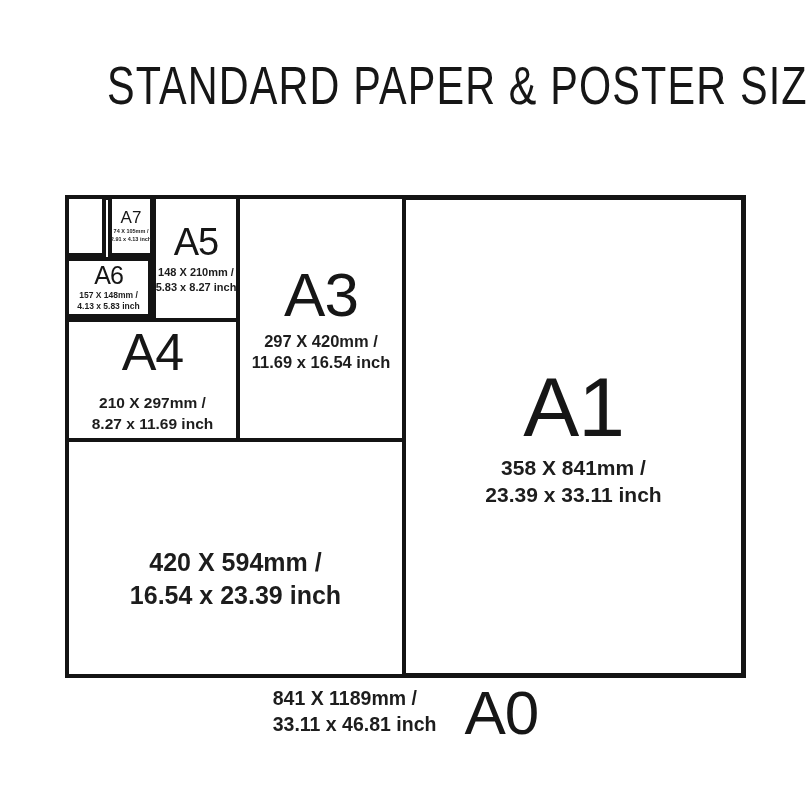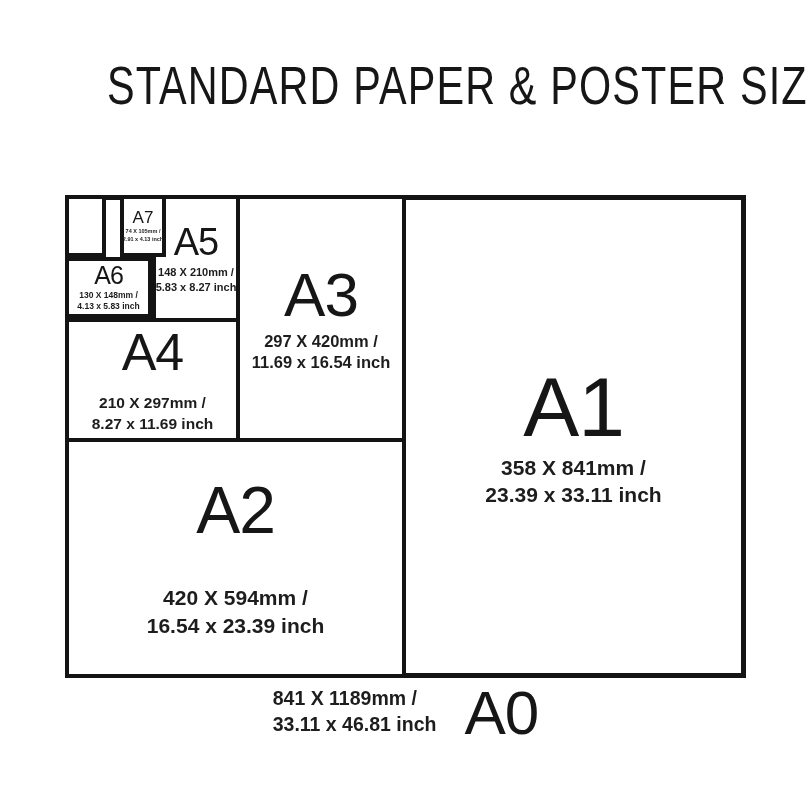--- a/index.html
+++ b/index.html
@@ -50,39 +50,39 @@
     align-items: center;
     justify-content: center;
     text-align: center;
   }
   .b-a0 { left: 65px;  top: 195px; width: 681px; height: 483px; border-width: 5px; background: transparent; }
   .b-a1 { left: 401px; top: 195px; width: 345px; height: 483px; border-width: 5px; }
   .b-a2 { left: 65px;  top: 438px; width: 341px; height: 240px; }
   .b-a3 { left: 236px; top: 195px; width: 170px; height: 247px; }
   .b-a4 { left: 65px;  top: 318px; width: 175px; height: 124px; gap: 10px; }
   .b-a5 { left: 152px; top: 195px; width: 88px;  height: 127px; }
-  .b-a7 { left: 120px; top: 195px; width: 46px;  height: 62px;  }
+  .b-a7 { left: 108px; top: 195px; width: 46px;  height: 62px;  }
   .b-a8 { left: 65px;  top: 195px; width: 41px;  height: 62px;  }
   .b-a6 { left: 65px;  top: 257px; width: 87px;  height: 61px;  }
 
   .lbl {
     font-weight: 400;
     line-height: 1.0;
     color: #161616;
     letter-spacing: -1px;
   }
   .dims {
     font-weight: 600;
     color: #1d1d1d;
     line-height: 1.3;
     margin-top: 5px;
     white-space: nowrap;
   }
   .l-a1 { font-size: 84px; }  .d-a1 { font-size: 21px; }
-  .l-a2 { font-size: 66px; }  .d-a2 { font-size: 21px; margin-top: 41px; }
+  .l-a2 { font-size: 66px; }  .d-a2 { font-size: 25px; margin-top: 41px; }
   .l-a3 { font-size: 62px; text-align: right; }  .d-a3 { font-size: 16.5px; }
   .l-a4 { font-size: 52px; }  .d-a4 { font-size: 15.5px; }
   .l-a5 { font-size: 38px; }  .d-a5 { font-size: 11px; margin-top: 4px; }
   .l-a6 { font-size: 25px; }  .d-a6 { font-size: 8.5px; margin-top: 2px; }
   .l-a7 { font-size: 17px; letter-spacing: 0; }
   .d-a7 { font-size: 5.5px; margin-top: 2px; line-height: 1.4; }
 
   
   .a0-caption {
     position: absolute;
@@ -110,21 +110,20 @@
 
   <div class="box b-a1">
     <div class="lbl l-a1">A1</div>
     <div class="dims d-a1">
       <div>358 X 841mm /</div>
       <div>23.39 x 33.11 inch</div>
     </div>
   </div>
 
   <div class="box b-a2">
-    <div class="lbl l-a2">A2</div>
     <div class="dims d-a2">
       <div>420 X 594mm /</div>
       <div>16.54 x 23.39 inch</div>
     </div>
   </div>
 
   <div class="box b-a3">
     <div class="lbl l-a3">A3</div>
     <div class="dims d-a3">
       <div>297 X 420mm /</div>
@@ -154,21 +153,21 @@
     <div class="lbl l-a7">A7</div>
     <div class="dims d-a7">
       <div>74 X 105mm /</div>
       <div>2.91 x 4.13 inch</div>
     </div>
   </div>
 
   <div class="box b-a6">
     <div class="lbl l-a6">A6</div>
     <div class="dims d-a6">
-      <div>130 X 148mm /</div>
+      <div>157 X 148mm /</div>
       <div>4.13 x 5.83 inch</div>
     </div>
   </div>
 
   <div class="a0-caption">
     <div class="dims d-a0">
       <div>841 X 1189mm /</div>
       <div>33.11 x 46.81 inch</div>
     </div>
     <div class="lbl l-a0">A0</div>

